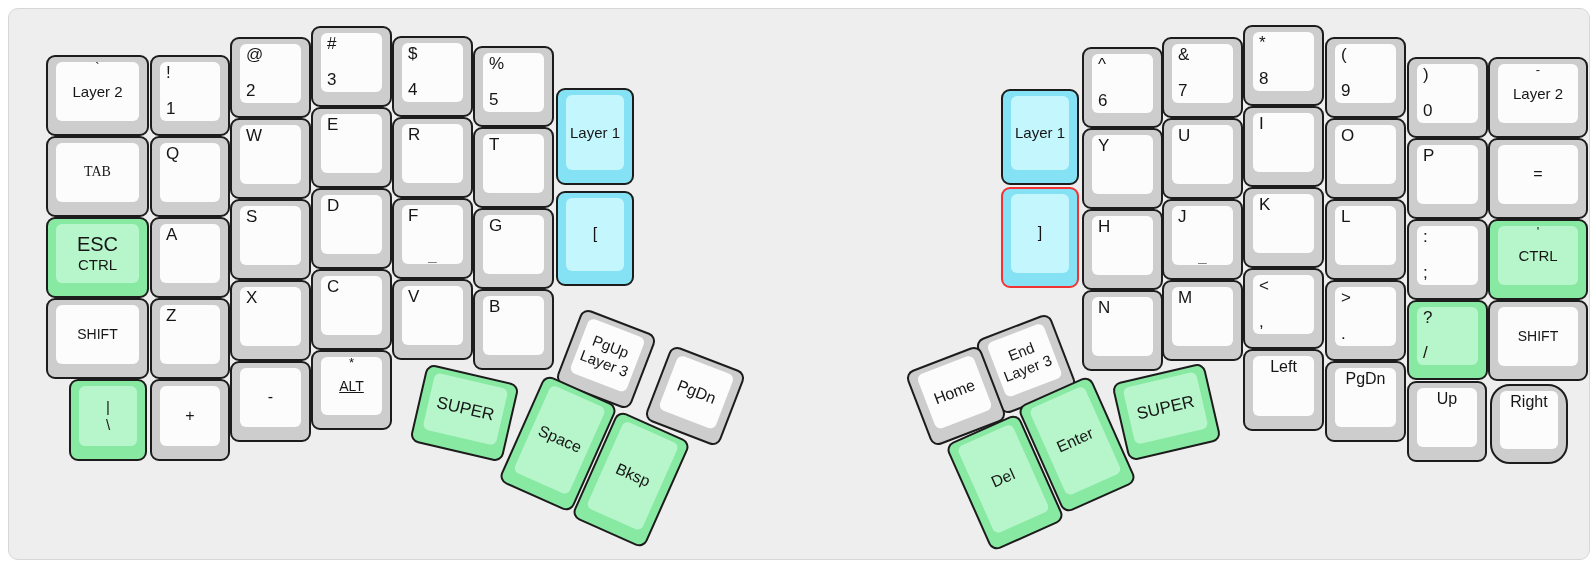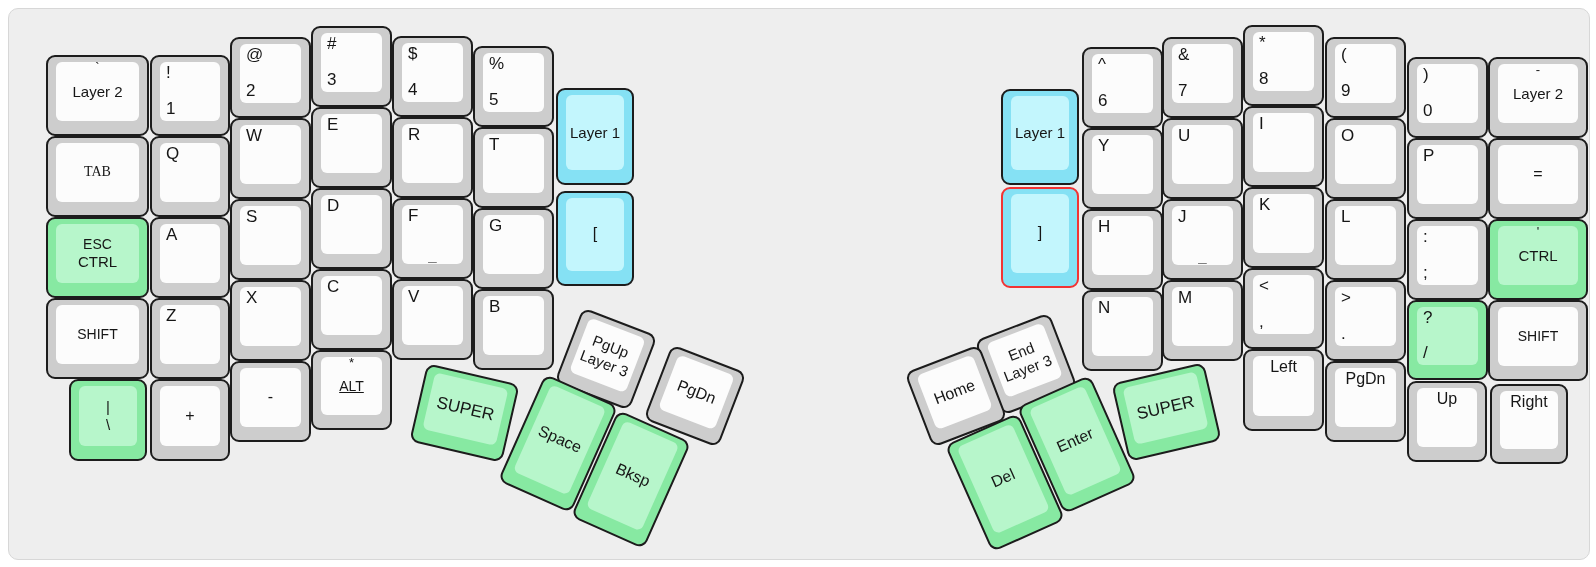--- a/index.html
+++ b/index.html
@@ -43,21 +43,21 @@
           <span class="lg c" style="font-size: 15px;">Layer 2</span>
         </div>
       </div>
       <div class="key" style="left: 37px; top: 127px; width: 103px; height: 81px; background: rgb(205, 205, 205);">
         <div class="face" style="background: rgb(252, 252, 252);">
           <span class="lg c" style="font-size: 14px; font-family: Liberation Serif, serif;">TAB</span>
         </div>
       </div>
       <div class="key" style="left: 37px; top: 208px; width: 103px; height: 81px; background: rgb(135, 233, 162);">
         <div class="face" style="background: rgb(183, 246, 203);">
-          <span class="lg c" style="font-size: 14px;">ESC</span>
+          <span class="lg c" style="font-size: 20px;">ESC</span>
           <span class="lg c" style="font-size: 15px;">CTRL</span>
         </div>
       </div>
       <div class="key" style="left: 37px; top: 289px; width: 103px; height: 81px; background: rgb(205, 205, 205);">
         <div class="face" style="background: rgb(252, 252, 252);">
           <span class="lg c" style="font-size: 14px;">SHIFT</span>
         </div>
       </div>
       <div class="key" style="left: 60px; top: 370px; width: 78px; height: 82px; background: rgb(135, 233, 162);">
         <div class="face" style="background: rgb(183, 246, 203);">
@@ -373,21 +373,21 @@
         <div class="face" style="background: rgb(183, 246, 203);">
           <span class="lg tcs">'</span>
           <span class="lg c" style="font-size: 15px;">CTRL</span>
         </div>
       </div>
       <div class="key" style="left: 1479px; top: 291px; width: 100px; height: 81px; background: rgb(205, 205, 205);">
         <div class="face" style="background: rgb(252, 252, 252);">
           <span class="lg c" style="font-size: 14px;">SHIFT</span>
         </div>
       </div>
-      <div class="key" style="left: 1481px; top: 375px; width: 78px; height: 80px; background: rgb(205, 205, 205);">
+      <div class="key" style="left: 1481px; top: 375px; width: 78px; height: 80px; background: rgb(205, 205, 205); border-radius: 20px;">
         <div class="face" style="background: rgb(252, 252, 252);">
           <span class="lg tc" style="font-size: 16px;">Right</span>
         </div>
       </div>
       <div class="key" style="left: 977px; top: 315px; width: 80px; height: 80px; background: rgb(205, 205, 205); transform: rotate(-21deg);">
         <div class="face" style="background: rgb(252, 252, 252);">
           <span class="lg c" style="font-size: 15px;">End</span>
           <span class="lg c" style="font-size: 15px;">Layer 3</span>
         </div>
       </div>

